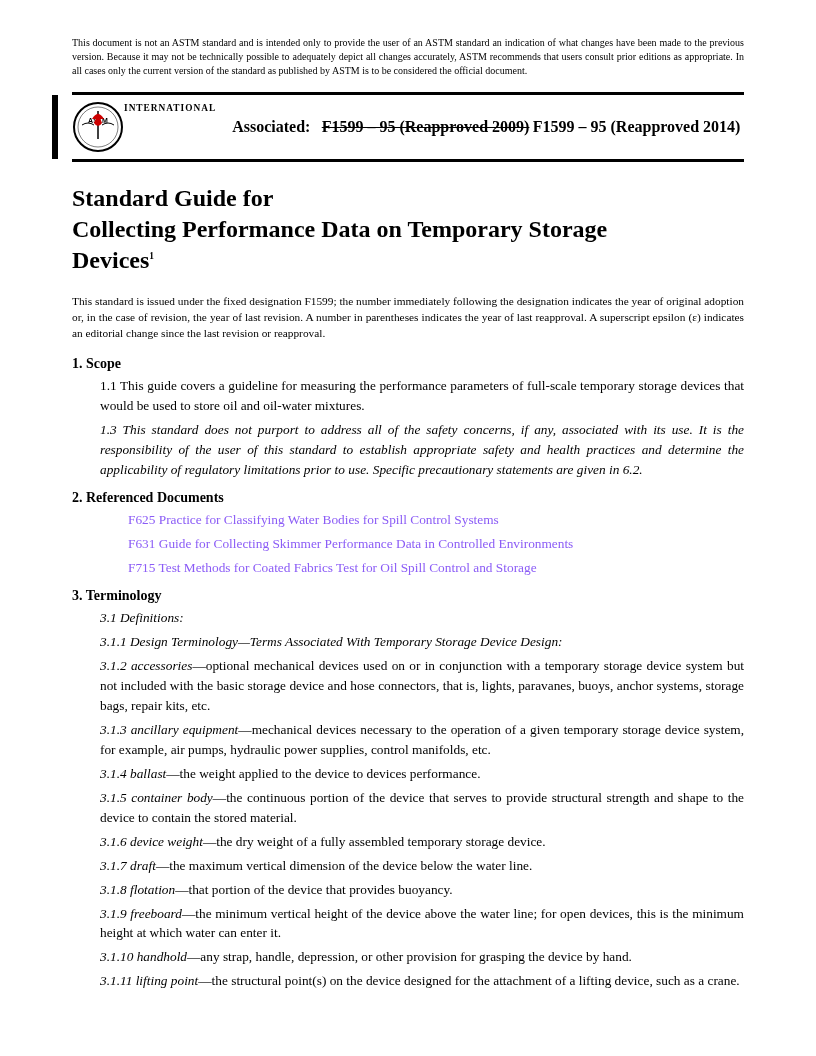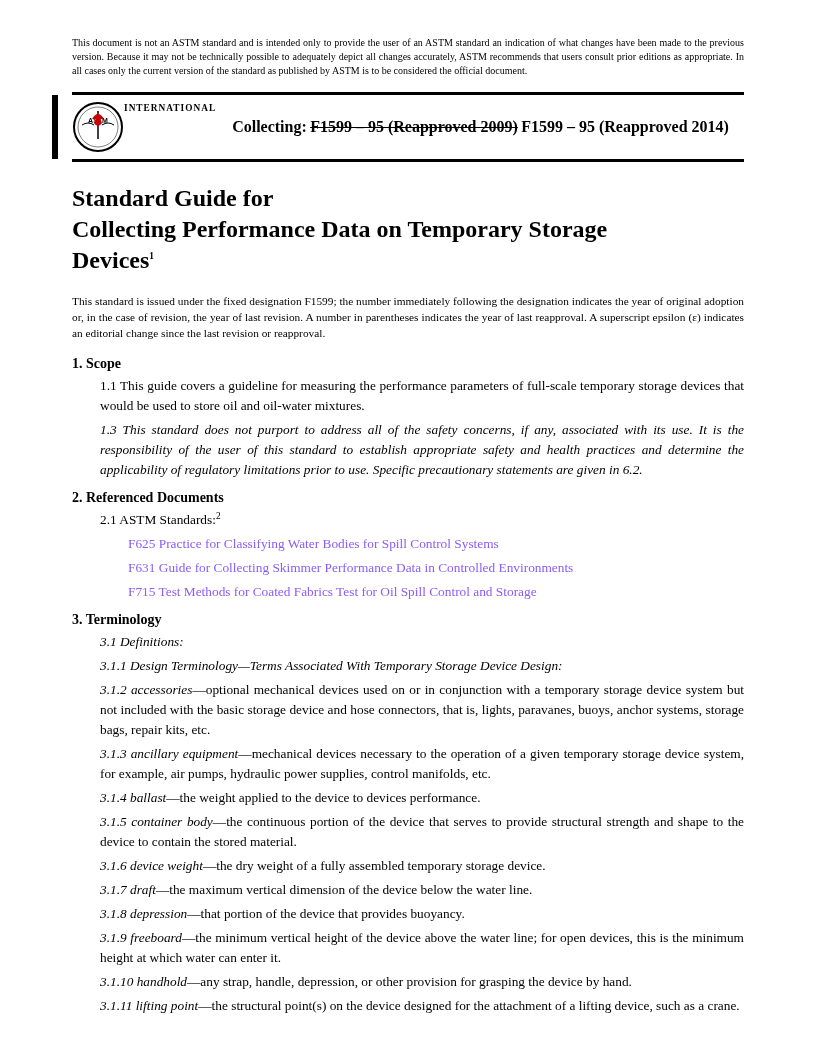--- a/index.html
+++ b/index.html
@@ -94,21 +94,21 @@
     }
     .subsection-indent {
       margin-left: 56px;
       margin-bottom: 4px;
       line-height: 1.5;
       text-align: justify;
       font-size: 10pt;
     }
     .italic { font-style: italic; }
     .link-blue { color: #8b5cf6; }
-    .strikethrough { text-decoration: line-through; }
+    .strikethrough { text-decoration: line-through; margin-left: 8px; }
     sup { font-size: 7pt; vertical-align: super; }
   </style>
 </head>
 <body>
 
 <div class="page">
 
   <div class="top-notice">This document is not an ASTM standard and is intended only to provide the user of an ASTM standard an indication of what changes have been made to the previous version. Because it may not be technically possible to adequately depict all changes accurately, ASTM recommends that users consult prior editions as appropriate. In all cases only the current version of the standard as published by ASTM is to be considered the official document.</div>
 
   <div class="header-bar">
@@ -127,39 +127,36 @@
         <path d="M20,18 Q26,8 32,18" fill="#cc0000" stroke="none"></path>
         <path d="M22,22 L26,12 L30,22 Q26,28 22,22Z" fill="#cc0000"></path>
 
         <path d="M10,24 Q16,20 22,24" fill="none" stroke="#000" stroke-width="1"></path>
         <path d="M30,24 Q36,20 42,24" fill="none" stroke="#000" stroke-width="1"></path>
       </svg>
       <div class="logo-label">INTERNATIONAL</div>
     </div>
 
     <div>
-      <span class="designation-text">Collecting:</span>
+      <span class="designation-text">Associated:</span>
       <span class="designation-text strikethrough">F1599 – 95 (Reapproved 2009)</span>
       <span class="designation-text"> <span>F1599 – 95 (Reapproved 2014)</span></span>
     </div>
   </div>
 
   <div class="title-block">
     <div class="main-title">Standard Guide for<br>Collecting Performance Data on Temporary Storage<br>Devices<sup>1</sup></div>
     <div class="issuance-note">This standard is issued under the fixed designation F1599; the number immediately following the designation indicates the year of original adoption or, in the case of revision, the year of last revision. A number in parentheses indicates the year of last reapproval. A superscript epsilon (ε) indicates an editorial change since the last revision or reapproval.</div>
   </div>
 
   <div class="section-heading">1. Scope</div>
   <div class="subsection">1.1  This guide covers a guideline for measuring the performance parameters of full-scale temporary storage devices that would be used to store oil and oil-water mixtures.</div>
   <div class="subsection italic">1.3  This standard does not purport to address all of the safety concerns, if any, associated with its use. It is the responsibility of the user of this standard to establish appropriate safety and health practices and determine the applicability of regulatory limitations prior to use. Specific precautionary statements are given in 6.2.</div>
 
   <div class="section-heading">2. Referenced Documents</div>
-  <div class="subsection">
-    <span>2.1  ASTM Standards:</span><sup>2</sup>
-  </div>
   <div class="subsection-indent link-blue">
     <span>F625</span> <span>Practice for Classifying Water Bodies for Spill Control Systems</span>
   </div>
   <div class="subsection-indent link-blue">
     <span>F631</span> <span>Guide for Collecting Skimmer Performance Data in Controlled Environments</span>
   </div>
   <div class="subsection-indent link-blue">
     <span>F715</span> <span>Test Methods for Coated Fabrics Test for Oil Spill Control and Storage</span>
   </div>
 
@@ -182,21 +179,21 @@
   <div class="subsection">
     <span class="italic">3.1.5  container body</span><span>—the continuous portion of the device that serves to provide structural strength and shape to the device to contain the stored material.</span>
   </div>
   <div class="subsection">
     <span class="italic">3.1.6  device weight</span><span>—the dry weight of a fully assembled temporary storage device.</span>
   </div>
   <div class="subsection">
     <span class="italic">3.1.7  draft</span><span>—the maximum vertical dimension of the device below the water line.</span>
   </div>
   <div class="subsection">
-    <span class="italic">3.1.8  depression</span><span>—that portion of the device that provides buoyancy.</span>
+    <span class="italic">3.1.8  flotation</span><span>—that portion of the device that provides buoyancy.</span>
   </div>
   <div class="subsection">
     <span class="italic">3.1.9  freeboard</span><span>—the minimum vertical height of the device above the water line; for open devices, this is the minimum height at which water can enter it.</span>
   </div>
   <div class="subsection">
     <span class="italic">3.1.10  handhold</span><span>—any strap, handle, depression, or other provision for grasping the device by hand.</span>
   </div>
   <div class="subsection">
     <span class="italic">3.1.11  lifting point</span><span>—the structural point(s) on the device designed for the attachment of a lifting device, such as a crane.</span>
   </div>

